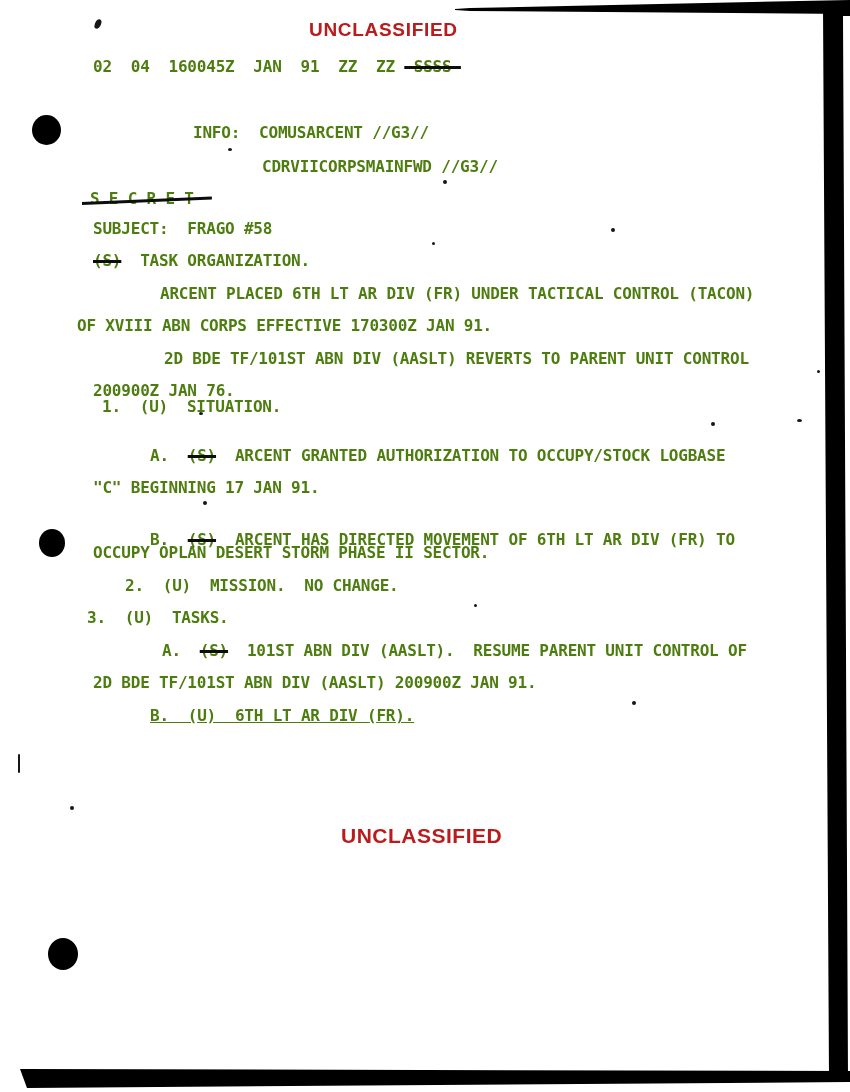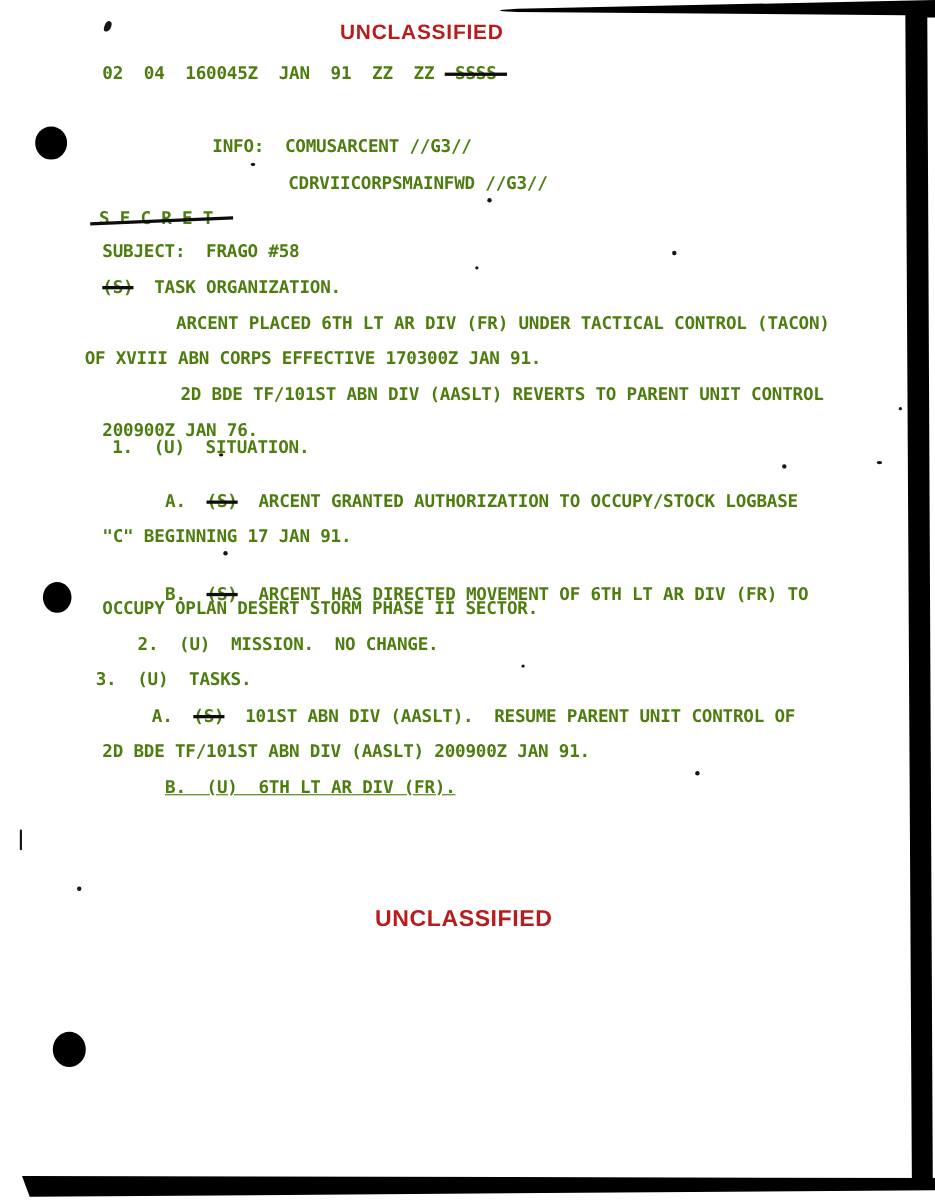--- a/index.html
+++ b/index.html
@@ -75,21 +75,21 @@
     <div class="doc-line" style="left: 77px; top: 317px;"><span>OF XVIII ABN CORPS EFFECTIVE 170300Z JAN 91.</span></div>
     <div class="doc-line" style="left: 164px; top: 350px;"><span>2D BDE TF/101ST ABN DIV (AASLT) REVERTS TO PARENT UNIT CONTROL</span></div>
     <div class="doc-line" style="left: 93px; top: 382px;"><span>200900Z JAN 76.</span></div>
     <div class="doc-line" style="left: 86px; top: 398px; margin-left: 16px;"><span>1.  (U)  SITUATION.</span></div>
     <div class="doc-line" style="left: 150px; top: 447px;"><span>A.  </span><span class="strike">(S)</span><span>  ARCENT GRANTED AUTHORIZATION TO OCCUPY/STOCK LOGBASE</span></div>
     <div class="doc-line" style="left: 93px; top: 479px;"><span>"C" BEGINNING 17 JAN 91.</span></div>
     <div class="doc-line" style="left: 150px; top: 512px; margin-top: 19px;"><span>B.  </span><span class="strike">(S)</span><span>  ARCENT HAS DIRECTED MOVEMENT OF 6TH LT AR DIV (FR) TO</span></div>
     <div class="doc-line" style="left: 93px; top: 544px;"><span>OCCUPY OPLAN DESERT STORM PHASE II SECTOR.</span></div>
     <div class="doc-line" style="left: 86px; top: 577px; margin-left: 39px;"><span>2.  (U)  MISSION.  NO CHANGE.</span></div>
     <div class="doc-line" style="left: 87px; top: 609px;"><span>3.  (U)  TASKS.</span></div>
-    <div class="doc-line" style="left: 138px; top: 642px;"><span>A.  </span><span class="strike">(S)</span><span>  101ST ABN DIV (AASLT).  RESUME PARENT UNIT CONTROL OF</span></div>
+    <div class="doc-line" style="left: 162px; top: 642px;"><span>A.  </span><span class="strike">(S)</span><span>  101ST ABN DIV (AASLT).  RESUME PARENT UNIT CONTROL OF</span></div>
     <div class="doc-line" style="left: 93px; top: 674px;"><span>2D BDE TF/101ST ABN DIV (AASLT) 200900Z JAN 91.</span></div>
     <div class="doc-line" style="left: 150px; top: 707px; text-decoration: underline;"><span>B.  (U)  6TH LT AR DIV (FR).</span></div>
   </div>
 
 <div class="secret-line"></div>
 
 <div>
     <div class="punch" style="left: 32px; top: 115px; width: 29px; height: 30px;"></div>
     <div class="punch" style="left: 39px; top: 529px; width: 26px; height: 28px;"></div>
     <div class="punch" style="left: 48px; top: 938px; width: 30px; height: 32px;"></div>

